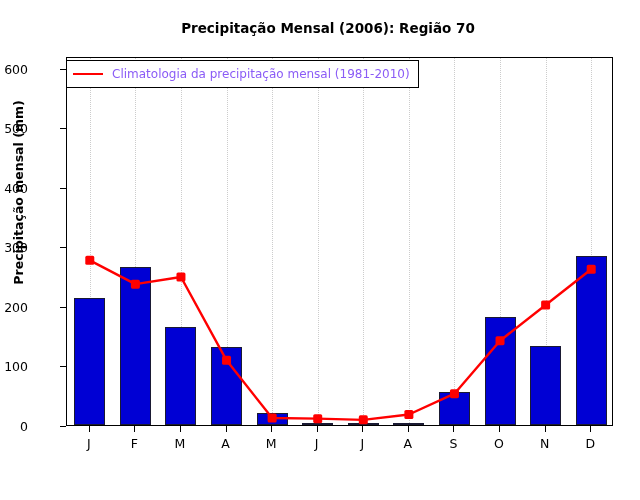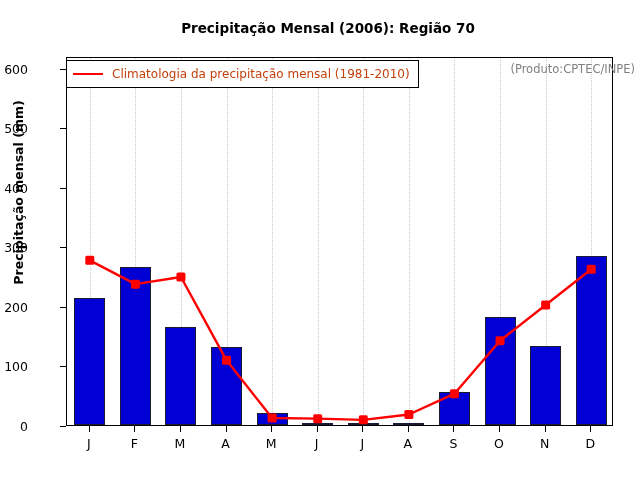--- a/index.html
+++ b/index.html
@@ -130,21 +130,21 @@
     z-index: 6;
   }
   #legend-line {
     width: 30px;
     height: 0;
     border-top: 2px solid #ff0000;
     margin-right: 9px;
   }
   #legend-label {
     font-size: 12px;
-    color: #c2410c;
+    color: #8b5cf6;
     white-space: nowrap;
   }
   
   #producer-note {
     position: absolute;
     right: 5px;
     top: 62px;
     font-size: 11.5px;
     color: #808080;
     z-index: 6;
@@ -259,15 +259,14 @@
       <div class="xtick-label" style="left: 544.625px;">N</div>
       <div class="xtick-mark" style="left: 590.208px;"></div>
       <div class="xtick-label" style="left: 590.208px;">D</div>
     </div>
 
   <div id="legend">
     <span id="legend-line"></span>
     <span id="legend-label">Climatologia da precipitação mensal (1981-2010)</span>
   </div>
 
-  <div id="producer-note">(Produto:CPTEC/INPE)</div>
 
 </div>
 
 </body></html>

